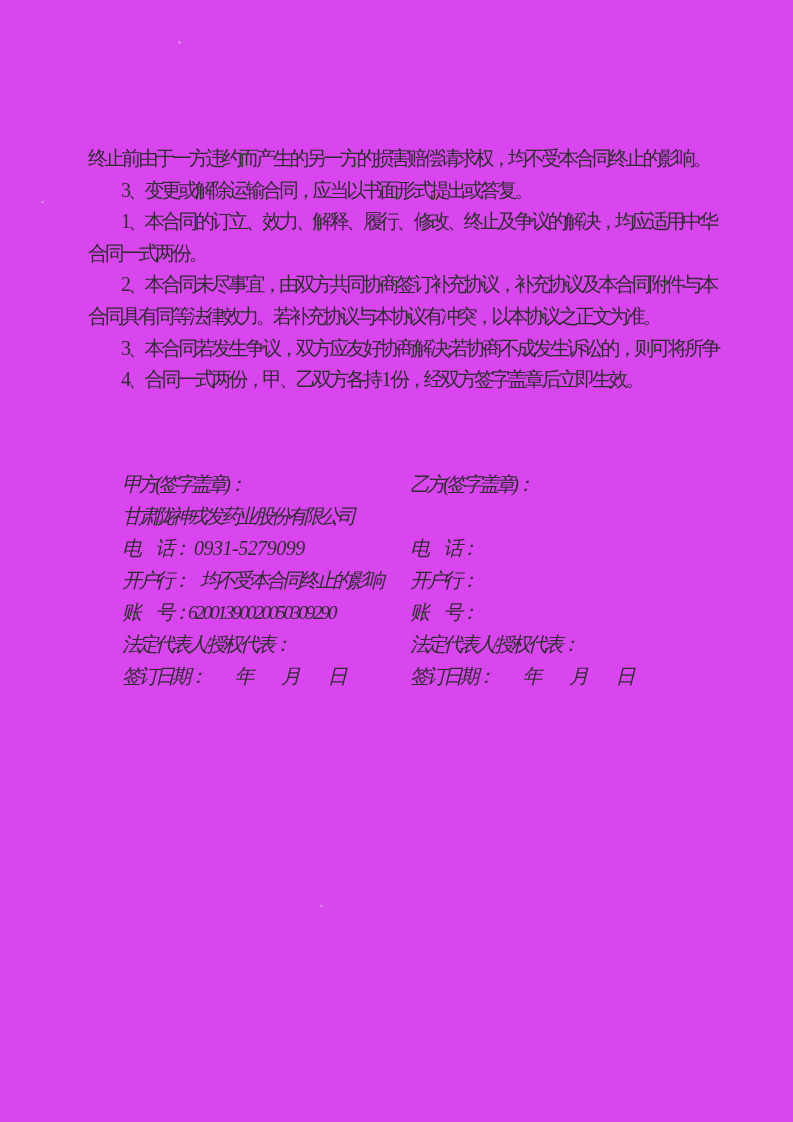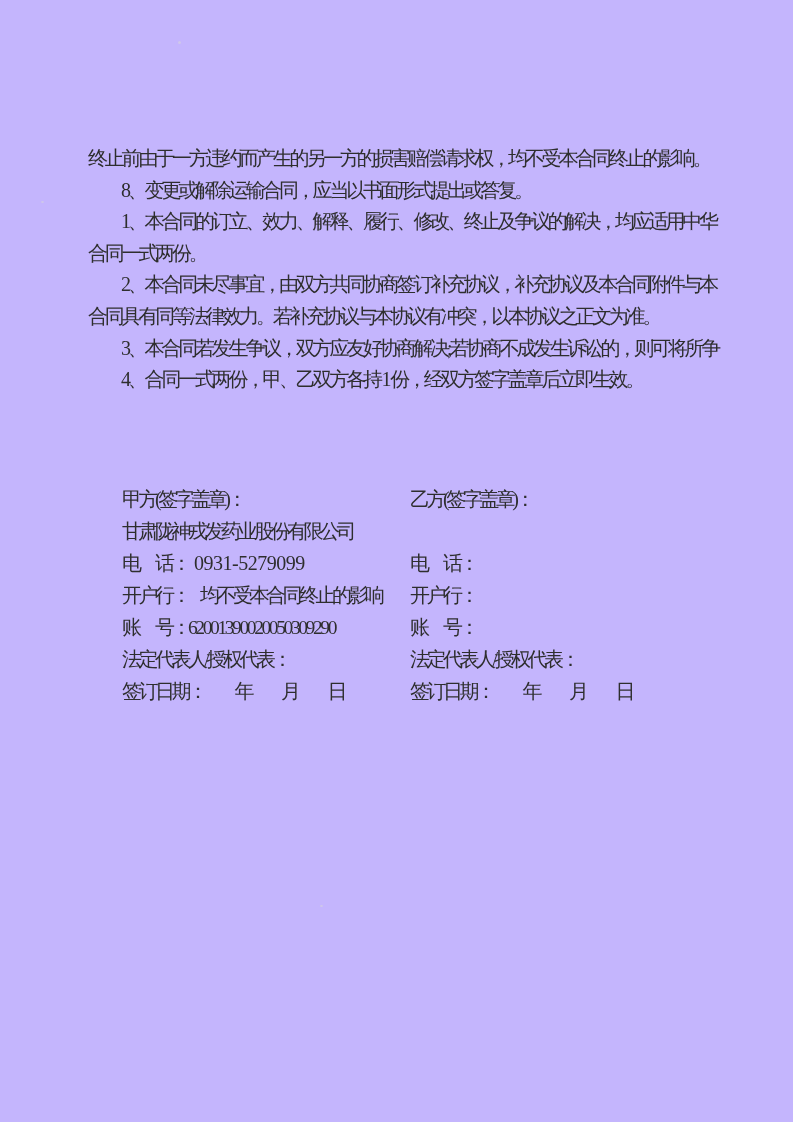--- a/index.html
+++ b/index.html
@@ -4,21 +4,21 @@
 <style>
   html, body {
     margin: 0;
     padding: 0;
     background: #e8e8e8;
   }
   .page {
     position: relative;
     width: 793px;
     height: 1122px;
-    background: #c4b5fd;
+    background: #d946ef;
     font-family: "Liberation Serif", "DejaVu Serif", serif;
     color: #2e2e2e;
     overflow: hidden;
     margin: 0 auto;
   }
   
   .body-text {
     position: absolute;
     left: 88px;
     top: 143px;
@@ -29,23 +29,24 @@
     white-space: pre;
     height: 31.6px;
     line-height: 31.6px;
   }
   .indent { padding-left: 33px; }
   .bold { font-weight: bold; }
 
   
   .sig {
     position: absolute;
-    top: 483px;
+    top: 468px;
     font-size: 20px;
     letter-spacing: -3.5px;
+    font-style: italic;
   }
   .sig .row {
     white-space: pre;
     height: 32px;
     line-height: 32px;
   }
   .col-a { left: 122px; }
   .col-b { left: 410px; }
   .val {
     letter-spacing: -0.5px;
@@ -69,21 +70,21 @@
     opacity: 0.5;
   }
 </style>
 </head>
 <body>
 
 <div class="page">
 
   <div class="body-text">
     <div class="line">终止前由于一方违约而产生的另一方的损害赔偿请求权，均不受本合同终止的影响。</div>
-    <div class="line indent">8、变更或解除运输合同，应当以书面形式提出或答复。</div>
+    <div class="line indent">3、变更或解除运输合同，应当以书面形式提出或答复。</div>
     <div class="line indent">1、本合同的订立、效力、解释、履行、修改、终止及争议的解决，均应适用中华</div>
     <div class="line">合同一式两份。</div>
     <div class="line indent">2、本合同未尽事宜，由双方共同协商签订补充协议，补充协议及本合同附件与本</div>
     <div class="line">合同具有同等法律效力。若补充协议与本协议有冲突，以本协议之正文为准。</div>
     <div class="line indent">3、本合同若发生争议，双方应友好协商解决;若协商不成发生诉讼的，则可将所争</div>
     <div class="line indent">4、合同一式两份，甲、乙双方各持 1 份，经双方签字盖章后立即生效。</div>
   </div>
 
   <div class="sig col-a">
     <div class="row">甲方(签字盖章)：</div>

